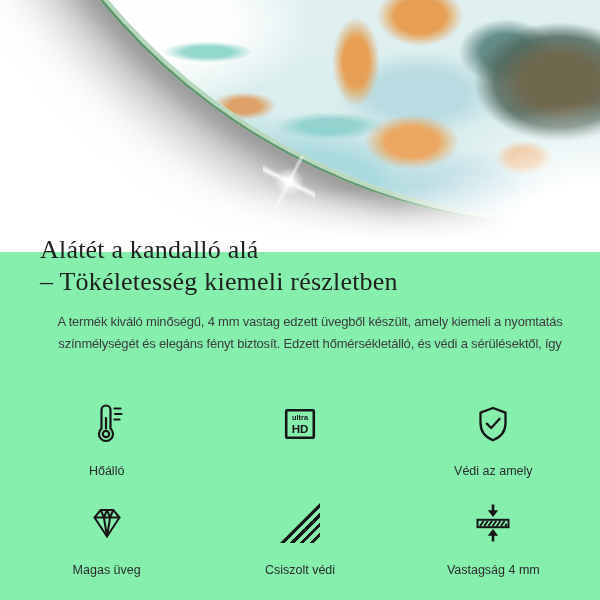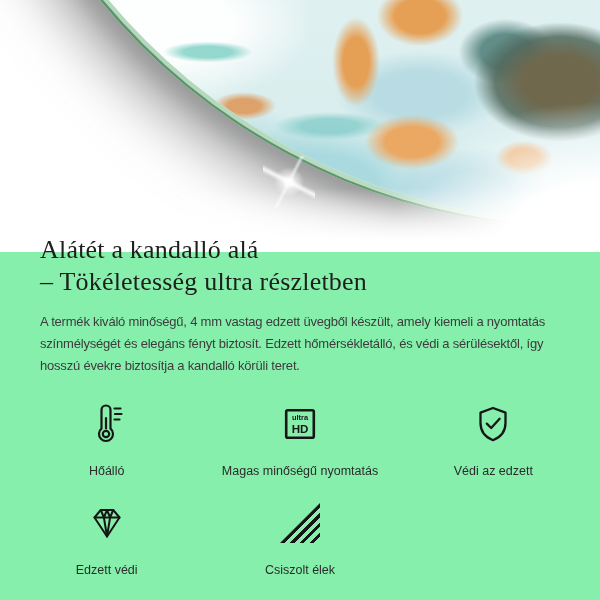--- a/index.html
+++ b/index.html
@@ -42,21 +42,21 @@
     background:radial-gradient(210px 150px at 596px 252px,#fff 45%,rgba(255,255,255,0) 100%);}
   .fade-bottom{position:absolute;left:0;right:0;top:188px;height:64px;pointer-events:none;
     background:linear-gradient(rgba(255,255,255,0),#fff 82%);}
 
   
   .content{position:absolute;left:40px;top:234px;width:540px;}
   h1{margin:0;font-family:"Liberation Serif",serif;font-weight:400;color:#1e1e1c;
      font-size:26px;line-height:32px;letter-spacing:.2px;}
   h1 span{display:block;}
   .desc{margin:13px 0 0 0;color:#3c3c3c;font-size:13px;line-height:22px;letter-spacing:-.2px;}
-  .desc .pline{display:block;white-space:nowrap;}
+  .desc .pline{display:block;white-space:nowrap;text-align:center;}
 
   
   .features{position:absolute;left:10px;right:10px;top:402px;display:grid;
             grid-template-columns:repeat(3,1fr);row-gap:23px;}
   .feature{display:flex;flex-direction:column;align-items:center;}
   .ficon{height:44px;display:flex;align-items:center;justify-content:center;}
   .flabel{margin-top:18px;font-size:12.5px;color:#2b2b2b;line-height:14px;}
   .edge-tri{width:40px;height:40px;
     clip-path:polygon(0 100%,100% 0,100% 100%);
     background:repeating-linear-gradient(135deg,#161616 0 3.2px,rgba(0,0,0,0) 3.2px 7px);}
@@ -76,26 +76,25 @@
       </div>
     </div>
     <div class="sparkle"></div>
     <div class="fade-corner"></div>
     <div class="fade-bottom"></div>
   </div>
 
   <div class="content">
     <h1>
       <span>Alátét a kandalló alá</span>
-      <span>– Tökéletesség ultra részletben</span>
+      <span>– Tökéletesség kiemeli részletben</span>
     </h1>
     <p class="desc">
       <span class="pline">A termék kiváló minőségű, 4 mm vastag edzett üvegből készült, amely kiemeli a nyomtatás</span>
       <span class="pline">színmélységét és elegáns fényt biztosít. Edzett hőmérsékletálló, és védi a sérülésektől, így</span>
-      <span class="pline">hosszú évekre biztosítja a kandalló körüli teret.</span>
     </p>
   </div>
 
   <div class="features">
 
     <div class="feature">
       <div class="ficon">
         <svg width="40" height="44" viewBox="0 0 40 44" fill="none" stroke="#161616" stroke-width="2.2" stroke-linecap="round">
           <path d="M14.5 26.64 L14.5 8 A4.5 4.5 0 0 1 23.5 8 L23.5 26.64 A7 7 0 1 1 14.5 26.64 Z"></path>
           <circle cx="19" cy="32" r="3.2"></circle>
@@ -107,47 +106,59 @@
     </div>
 
     <div class="feature">
       <div class="ficon">
         <svg width="40" height="40" viewBox="0 0 40 40">
           <rect x="6.2" y="6.2" width="27.6" height="27.6" rx="1.5" fill="none" stroke="#161616" stroke-width="2.6"></rect>
           <text x="20" y="16.2" text-anchor="middle" font-family="Liberation Sans, sans-serif" font-size="7.4" font-weight="700" fill="#161616">ultra</text>
           <text x="20" y="28.6" text-anchor="middle" font-family="Liberation Sans, sans-serif" font-size="11.6" font-weight="700" fill="#161616">HD</text>
         </svg>
       </div>
-      <div class="flabel">Magas minőségű nyomtatás</div>
     </div>
 
     <div class="feature">
       <div class="ficon">
         <svg width="40" height="40" viewBox="0 0 40 40" fill="none" stroke="#161616" stroke-width="2.3" stroke-linecap="round" stroke-linejoin="round">
           <path d="M20 4 L32.5 8.6 V19 C32.5 27.8 27.3 33.3 20 36.2 C12.7 33.3 7.5 27.8 7.5 19 V8.6 Z"></path>
           <polyline points="13.8,19.6 18.2,24 26.6,14.8"></polyline>
         </svg>
       </div>
-      <div class="flabel">Védi az edzett</div>
+      <div class="flabel">Védi az amely</div>
     </div>
 
     <div class="feature">
       <div class="ficon">
         <svg width="40" height="40" viewBox="0 0 40 40" fill="none" stroke="#161616" stroke-width="2" stroke-linecap="round" stroke-linejoin="round">
           <path d="M7.5 14.5 L13.8 7 H26.2 L32.5 14.5 L20 33.5 Z"></path>
           <path d="M7.5 14.5 H32.5"></path>
           <path d="M13.8 7 L16.9 14.5 L20 7 L23.1 14.5 L26.2 7"></path>
           <path d="M16.9 14.5 L20 33.5 M23.1 14.5 L20 33.5"></path>
         </svg>
       </div>
-      <div class="flabel">Edzett védi</div>
+      <div class="flabel">Magas üveg</div>
     </div>
 
     <div class="feature">
       <div class="ficon">
         <div class="edge-tri"></div>
       </div>
-      <div class="flabel">Csiszolt élek</div>
+      <div class="flabel">Csiszolt védi</div>
     </div>
 
+    <div class="feature">
+      <div class="ficon">
+        <svg width="40" height="40" viewBox="0 0 40 40" fill="none">
+          <rect x="4.5" y="16.8" width="31" height="7.4" stroke="#161616" stroke-width="2"></rect>
+          <path d="M7 23 L10.6 18 M11.2 23 L14.8 18 M15.4 23 L19 18 M19.6 23 L23.2 18 M23.8 23 L27.4 18 M28 23 L31.6 18 M32.2 23 L33.8 20.8" stroke="#161616" stroke-width="2"></path>
+          <path d="M20 1.5 V8" stroke="#161616" stroke-width="2.6"></path>
+          <polygon points="14.8,7.2 25.2,7.2 20,14" fill="#161616"></polygon>
+          <path d="M20 38.5 V32" stroke="#161616" stroke-width="2.6"></path>
+          <polygon points="14.8,32.8 25.2,32.8 20,26" fill="#161616"></polygon>
+        </svg>
+      </div>
+      <div class="flabel">Vastagság 4 mm</div>
+    </div>
 
   </div>
 </div>
 
 </body></html>

